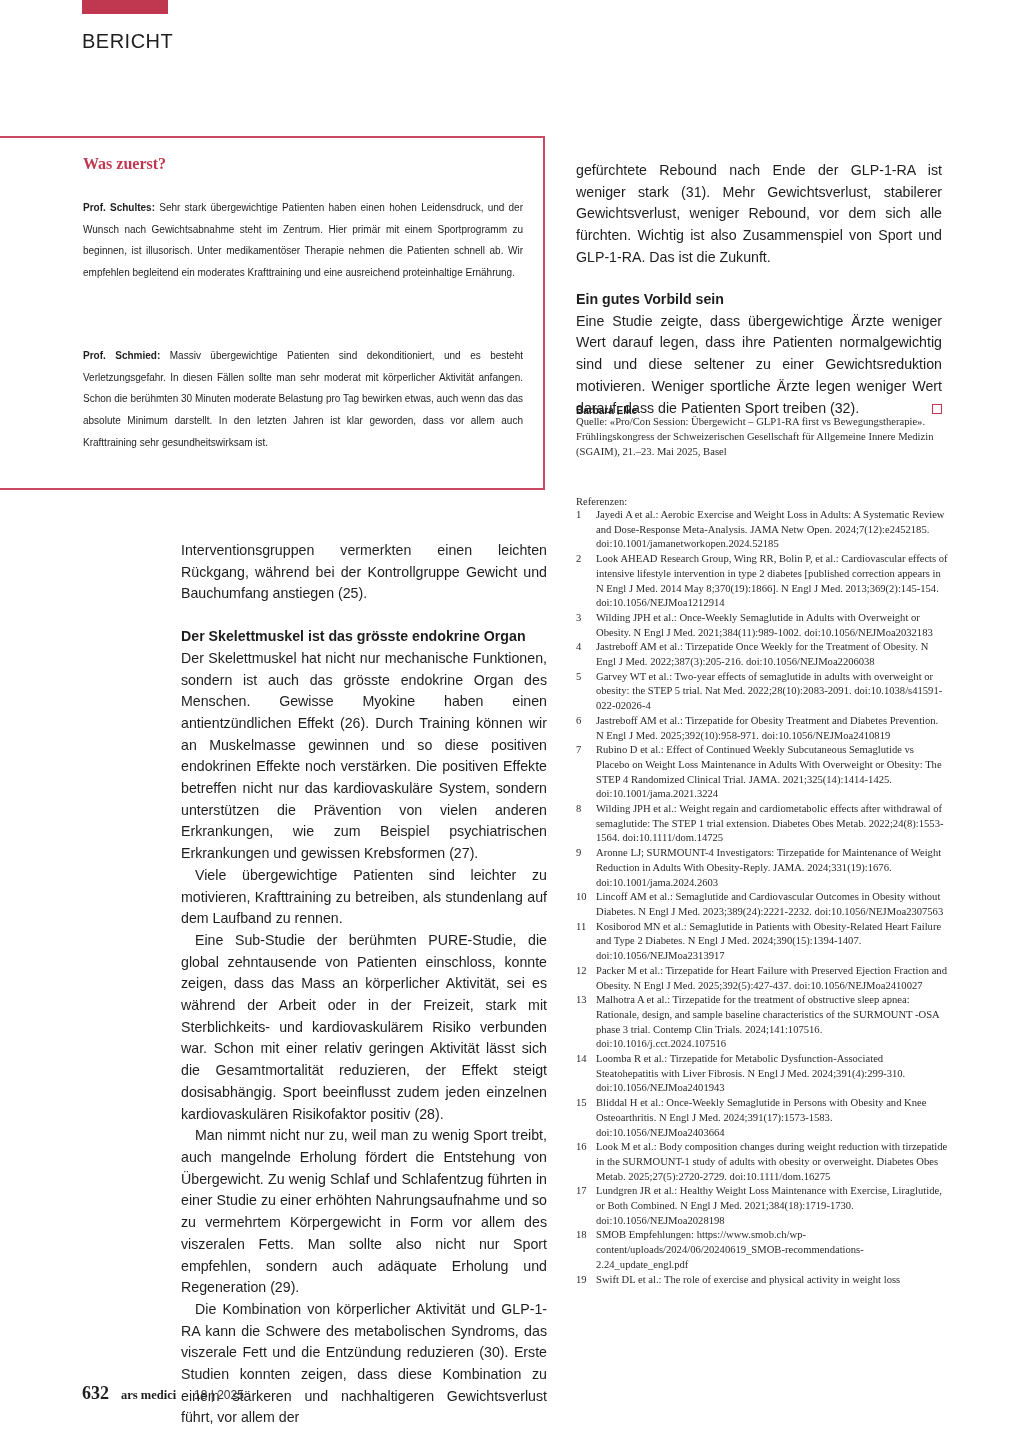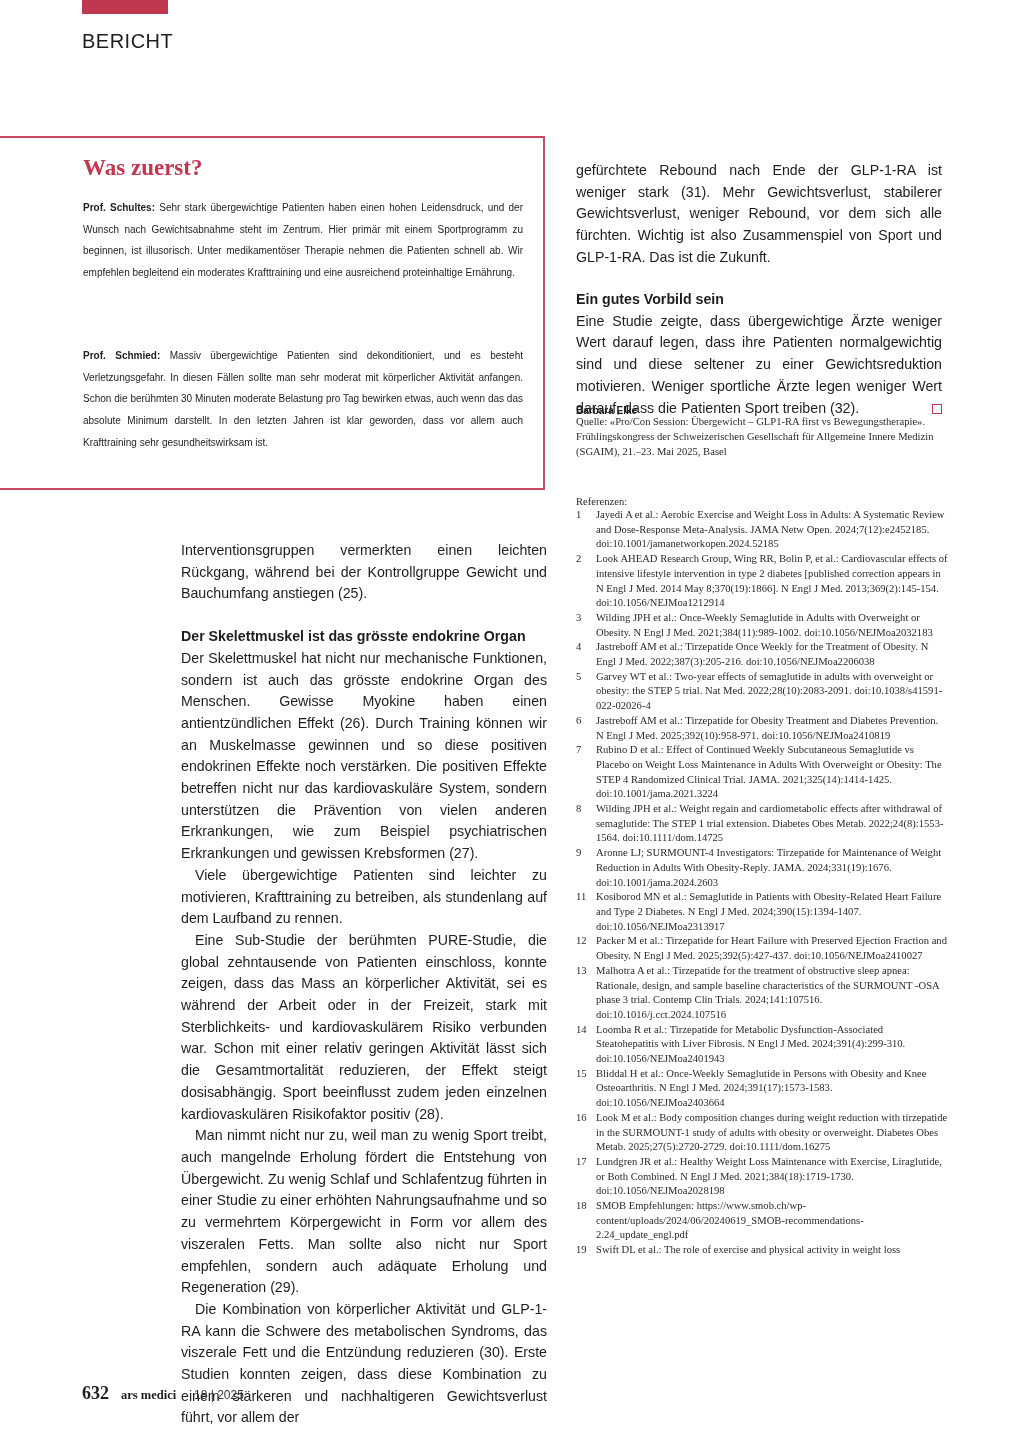--- a/index.html
+++ b/index.html
@@ -4,21 +4,21 @@
 <style>
   html, body { margin: 0; padding: 0; background: #ffffff; }
   body { width: 1024px; height: 1448px; position: relative; overflow: hidden; color: #1e1e1e; }
   .sans { font-family: "Liberation Sans", "DejaVu Sans", sans-serif; }
   .serif { font-family: "Liberation Serif", "DejaVu Serif", serif; }
 
   .top-bar { position: absolute; left: 82px; top: 0; width: 86px; height: 14px; background: #c0384f; }
   .section-label { position: absolute; left: 82px; top: 30px; font-size: 20px; letter-spacing: 0.5px; color: #1e1e1e; font-weight: 400; text-align: right; }
 
   .box { position: absolute; left: 0; top: 136px; width: 545px; height: 354px; border-top: 2px solid #c94a60; border-right: 2px solid #c94a60; border-bottom: 2px solid #c94a60; box-sizing: border-box; }
-  .box-title { position: absolute; left: 83px; top: 155px; font-size: 23px; font-weight: 700; color: #c0384f; }
+  .box-title { position: absolute; left: 83px; top: 155px; font-size: 16px; font-weight: 700; color: #c0384f; }
   .box-para { position: absolute; left: 83px; width: 440px; font-size: 10px; line-height: 21.7px; text-align: justify; }
   .box-para b { font-weight: 700; }
 
   .col-right { position: absolute; left: 576px; width: 366px; font-size: 14.2px; line-height: 21.7px; text-align: justify; margin-top: 28px; }
   .subhead { font-weight: 700; font-size: 14.2px; }
   .end-mark { display: inline-block; width: 8px; height: 8px; border: 1.6px solid #c0384f; float: right; margin-top: 6px; }
   .author { position: absolute; left: 576px; top: 405px; font-size: 10px; font-weight: 700; }
   .source { position: absolute; left: 576px; top: 414px; width: 370px; font-size: 10.6px; line-height: 15px; color: #2a2a2a; }
   .refs-label { position: absolute; left: 576px; top: 494px; font-size: 10.6px; line-height: 15px; color: #2a2a2a; }
   .refs { position: absolute; left: 576px; top: 508px; width: 372px; font-size: 10.6px; line-height: 14.7px; color: #2a2a2a; margin: 0; padding: 0; list-style: none; }
@@ -56,20 +56,21 @@
 <ul class="refs serif" id="refs">
     <li><span class="num">1</span><span>Jayedi A et al.: Aerobic Exercise and Weight Loss in Adults: A Systematic Review and Dose-Response Meta-Analysis. JAMA Netw Open. 2024;7(12):e2452185. doi:10.1001/jamanetworkopen.2024.52185</span></li>
     <li><span class="num">2</span><span>Look AHEAD Research Group, Wing RR, Bolin P, et al.: Cardiovascular effects of intensive lifestyle intervention in type 2 diabetes [published correction appears in N Engl J Med. 2014 May 8;370(19):1866]. N Engl J Med. 2013;369(2):145-154. doi:10.1056/NEJMoa1212914</span></li>
     <li><span class="num">3</span><span>Wilding JPH et al.: Once-Weekly Semaglutide in Adults with Overweight or Obesity. N Engl J Med. 2021;384(11):989-1002. doi:10.1056/NEJMoa2032183</span></li>
     <li><span class="num">4</span><span>Jastreboff AM et al.: Tirzepatide Once Weekly for the Treatment of Obesity. N Engl J Med. 2022;387(3):205-216. doi:10.1056/NEJMoa2206038</span></li>
     <li><span class="num">5</span><span>Garvey WT et al.: Two-year effects of semaglutide in adults with overweight or obesity: the STEP 5 trial. Nat Med. 2022;28(10):2083-2091. doi:10.1038/s41591-022-02026-4</span></li>
     <li><span class="num">6</span><span>Jastreboff AM et al.: Tirzepatide for Obesity Treatment and Diabetes Prevention. N Engl J Med. 2025;392(10):958-971. doi:10.1056/NEJMoa2410819</span></li>
     <li><span class="num">7</span><span>Rubino D et al.: Effect of Continued Weekly Subcutaneous Semaglutide vs Placebo on Weight Loss Maintenance in Adults With Overweight or Obesity: The STEP 4 Randomized Clinical Trial. JAMA. 2021;325(14):1414-1425. doi:10.1001/jama.2021.3224</span></li>
     <li><span class="num">8</span><span>Wilding JPH et al.: Weight regain and cardiometabolic effects after withdrawal of semaglutide: The STEP 1 trial extension. Diabetes Obes Metab. 2022;24(8):1553-1564. doi:10.1111/dom.14725</span></li>
     <li><span class="num">9</span><span>Aronne LJ; SURMOUNT-4 Investigators: Tirzepatide for Maintenance of Weight Reduction in Adults With Obesity-Reply. JAMA. 2024;331(19):1676. doi:10.1001/jama.2024.2603</span></li>
+    <li><span class="num">10</span><span>Lincoff AM et al.: Semaglutide and Cardiovascular Outcomes in Obesity without Diabetes. N Engl J Med. 2023;389(24):2221-2232. doi:10.1056/NEJMoa2307563</span></li>
     <li><span class="num">11</span><span>Kosiborod MN et al.: Semaglutide in Patients with Obesity-Related Heart Failure and Type 2 Diabetes. N Engl J Med. 2024;390(15):1394-1407. doi:10.1056/NEJMoa2313917</span></li>
     <li><span class="num">12</span><span>Packer M et al.: Tirzepatide for Heart Failure with Preserved Ejection Fraction and Obesity. N Engl J Med. 2025;392(5):427-437. doi:10.1056/NEJMoa2410027</span></li>
     <li><span class="num">13</span><span>Malhotra A et al.: Tirzepatide for the treatment of obstructive sleep apnea: Rationale, design, and sample baseline characteristics of the SURMOUNT -OSA phase 3 trial. Contemp Clin Trials. 2024;141:107516. doi:10.1016/j.cct.2024.107516</span></li>
     <li><span class="num">14</span><span>Loomba R et al.: Tirzepatide for Metabolic Dysfunction-Associated Steatohepatitis with Liver Fibrosis. N Engl J Med. 2024;391(4):299-310. doi:10.1056/NEJMoa2401943</span></li>
     <li><span class="num">15</span><span>Bliddal H et al.: Once-Weekly Semaglutide in Persons with Obesity and Knee Osteoarthritis. N Engl J Med. 2024;391(17):1573-1583. doi:10.1056/NEJMoa2403664</span></li>
     <li><span class="num">16</span><span>Look M et al.: Body composition changes during weight reduction with tirzepatide in the SURMOUNT-1 study of adults with obesity or overweight. Diabetes Obes Metab. 2025;27(5):2720-2729. doi:10.1111/dom.16275</span></li>
     <li><span class="num">17</span><span>Lundgren JR et al.: Healthy Weight Loss Maintenance with Exercise, Liraglutide, or Both Combined. N Engl J Med. 2021;384(18):1719-1730. doi:10.1056/NEJMoa2028198</span></li>
     <li><span class="num">18</span><span>SMOB Empfehlungen: https://www.smob.ch/wp-content/uploads/2024/06/20240619_SMOB-recommendations-2.24_update_engl.pdf</span></li>
     <li><span class="num">19</span><span>Swift DL et al.: The role of exercise and physical activity in weight loss</span></li>
   </ul>

